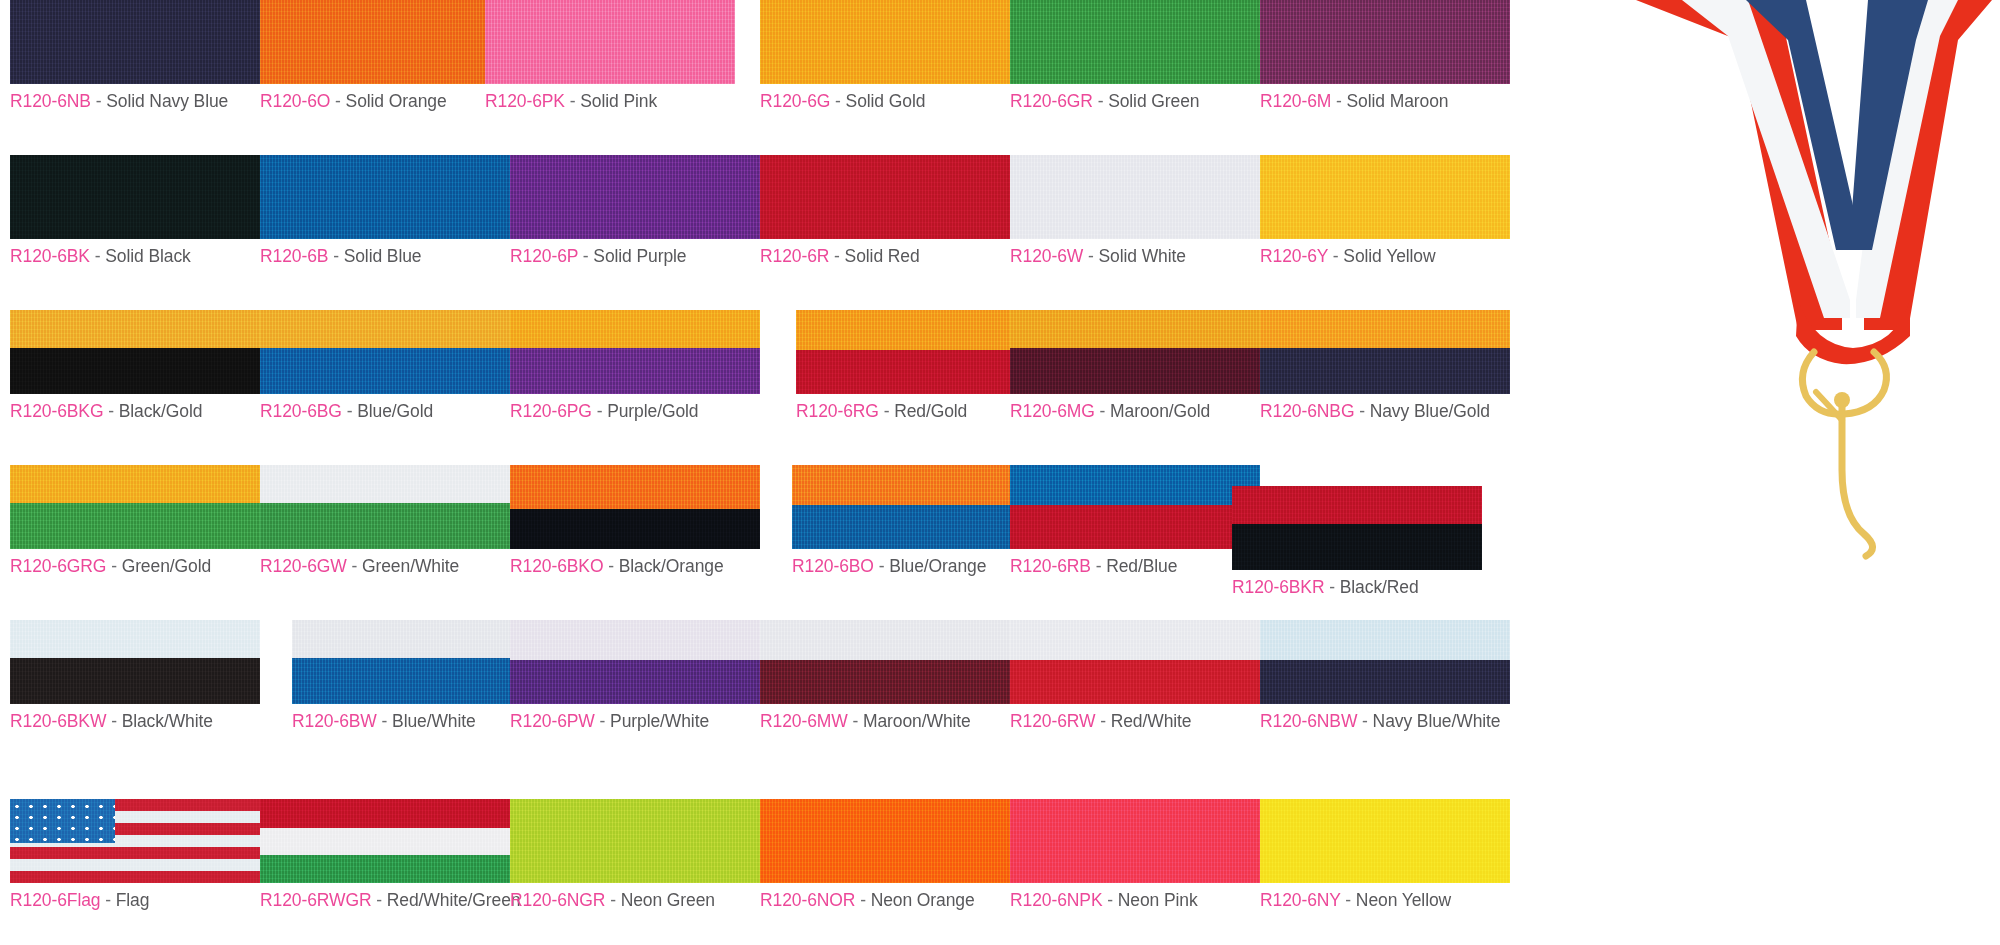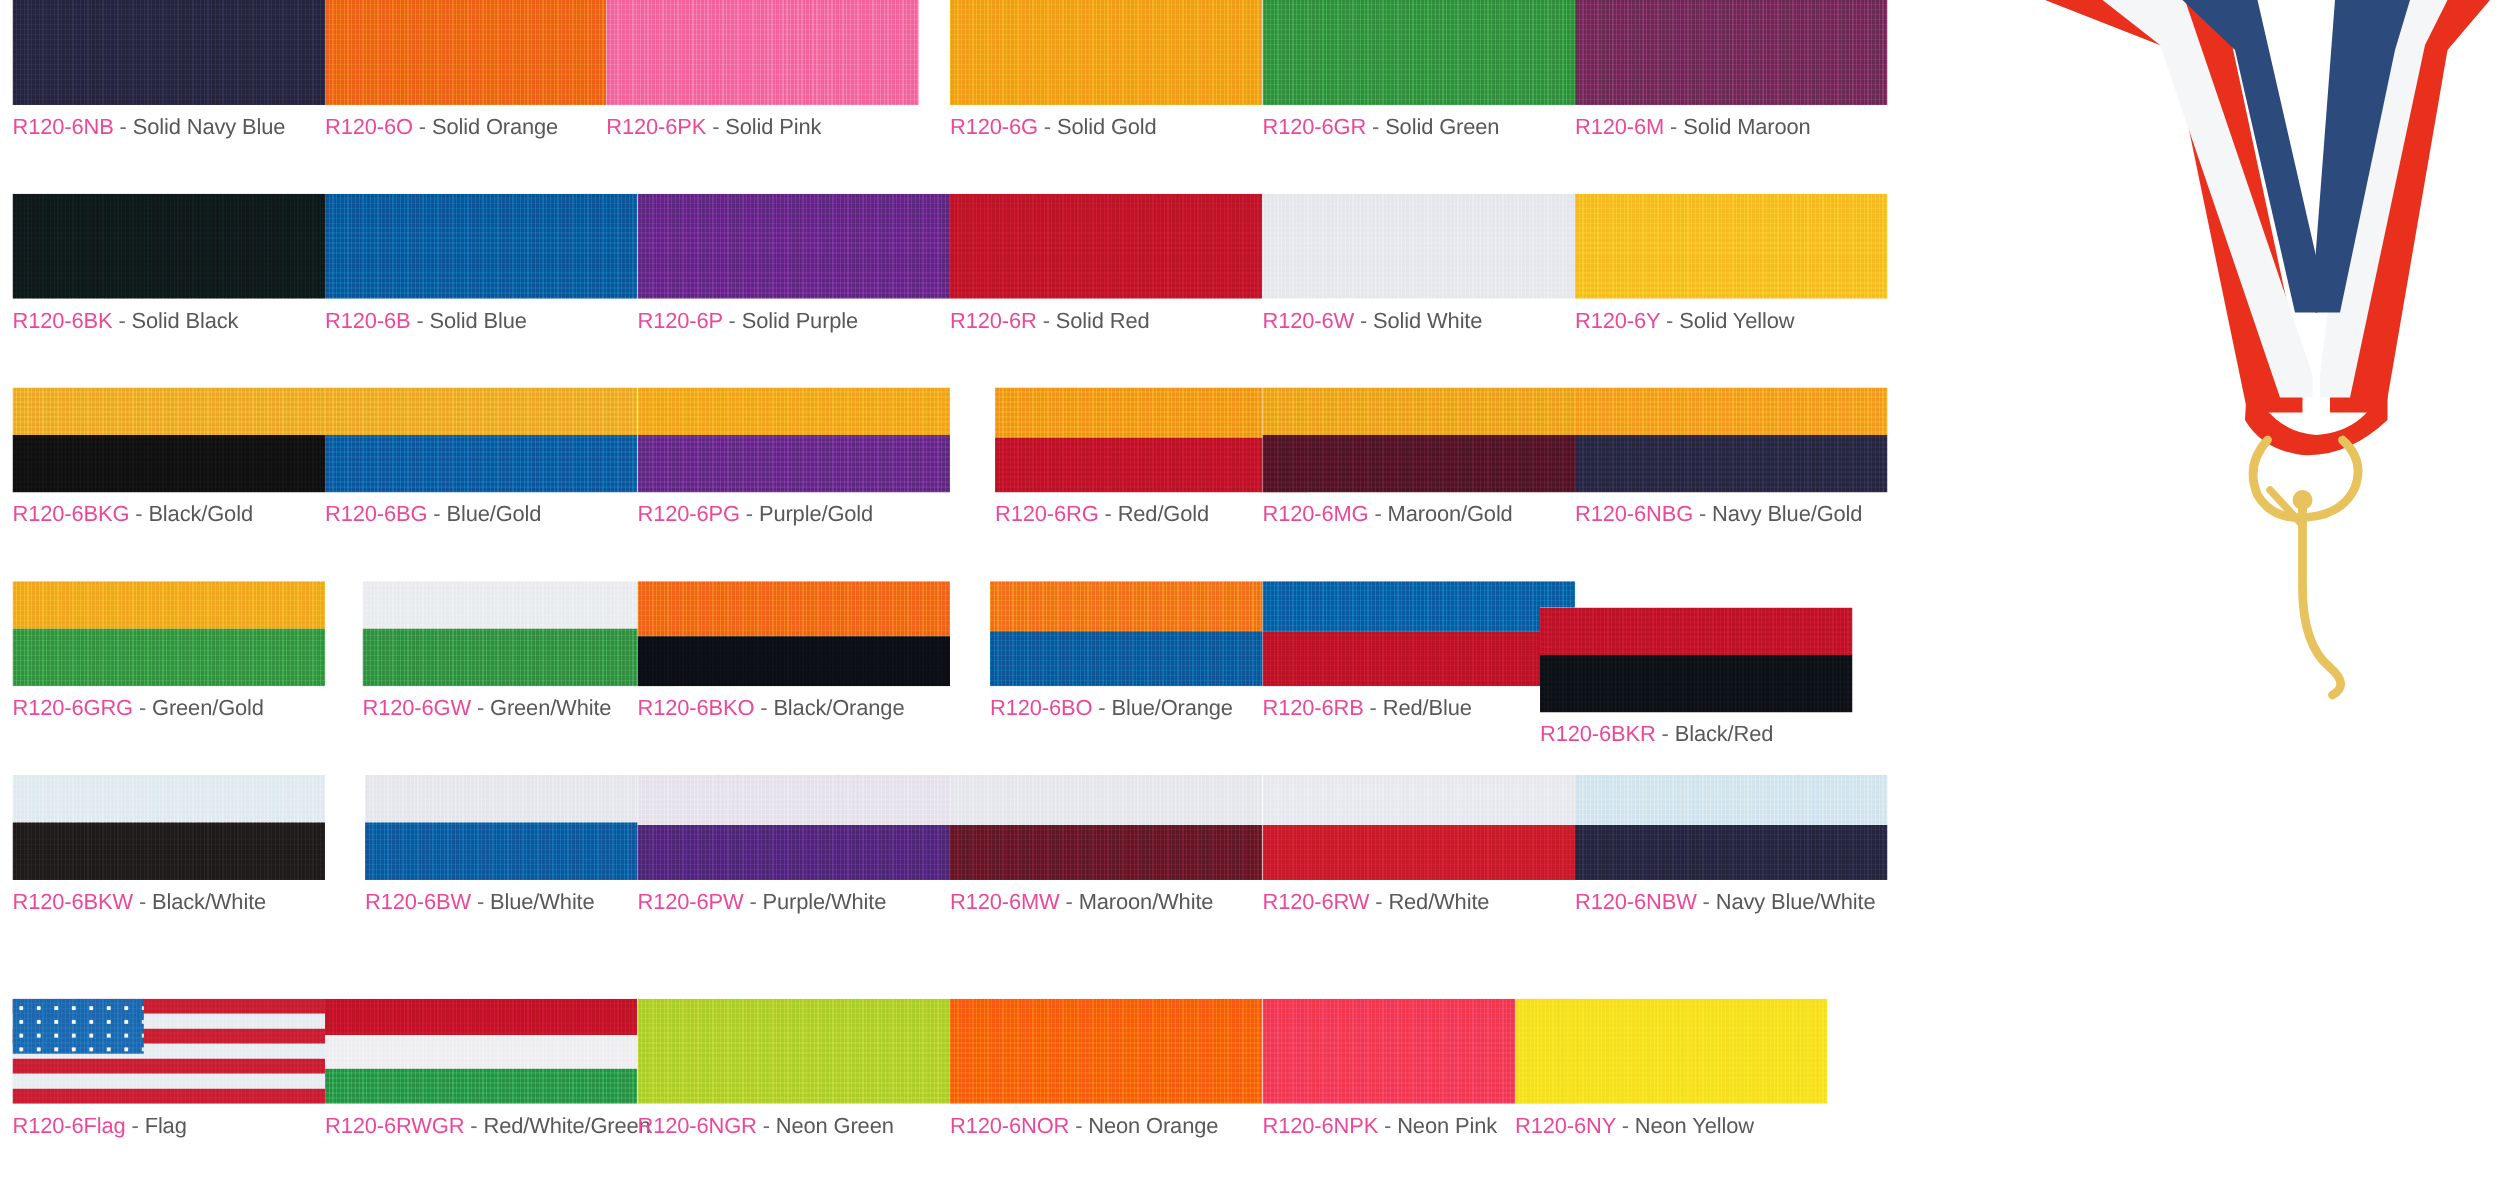--- a/index.html
+++ b/index.html
@@ -196,21 +196,21 @@
         </div>
       </div>
       <div class="row" style="height: 155px;">
         <div class="cell" style="left: 10px;">
           <div class="swatch">
             <div class="band" style="top: 0%; height: 45%; background: rgb(243, 178, 35);"></div>
             <div class="band" style="top: 45%; height: 55%; background: rgb(61, 160, 74);"></div>
           </div>
           <div class="label"><span class="code">R120-6GRG</span> <span class="dash">-</span> <span>Green/Gold</span></div>
         </div>
-        <div class="cell" style="left: 260px; margin-left: 30px;">
+        <div class="cell" style="left: 260px;">
           <div class="swatch">
             <div class="band" style="top: 0%; height: 45%; background: rgb(236, 238, 241);"></div>
             <div class="band" style="top: 45%; height: 55%; background: rgb(59, 156, 76);"></div>
           </div>
           <div class="label"><span class="code">R120-6GW</span> <span class="dash">-</span> <span>Green/White</span></div>
         </div>
         <div class="cell" style="left: 510px;">
           <div class="swatch">
             <div class="band" style="top: 0%; height: 52%; background: rgb(244, 116, 28);"></div>
             <div class="band" style="top: 52%; height: 48%; background: rgb(13, 16, 22);"></div>
@@ -318,21 +318,21 @@
             <div class="band" style="top: 0%; height: 100%; background: rgb(249, 106, 16);"></div>
           </div>
           <div class="label"><span class="code">R120-6NOR</span> <span class="dash">-</span> <span>Neon Orange</span></div>
         </div>
         <div class="cell" style="left: 1010px;">
           <div class="swatch">
             <div class="band" style="top: 0%; height: 100%; background: rgb(244, 64, 92);"></div>
           </div>
           <div class="label"><span class="code">R120-6NPK</span> <span class="dash">-</span> <span>Neon Pink</span></div>
         </div>
-        <div class="cell" style="left: 1212px;">
+        <div class="cell" style="left: 1260px;">
           <div class="swatch">
             <div class="band" style="top: 0%; height: 100%; background: rgb(247, 227, 34);"></div>
           </div>
           <div class="label"><span class="code">R120-6NY</span> <span class="dash">-</span> <span>Neon Yellow</span></div>
         </div>
       </div>
     </div>
 
   <div class="medal">
     <svg width="372" height="560" viewBox="0 0 372 560">

